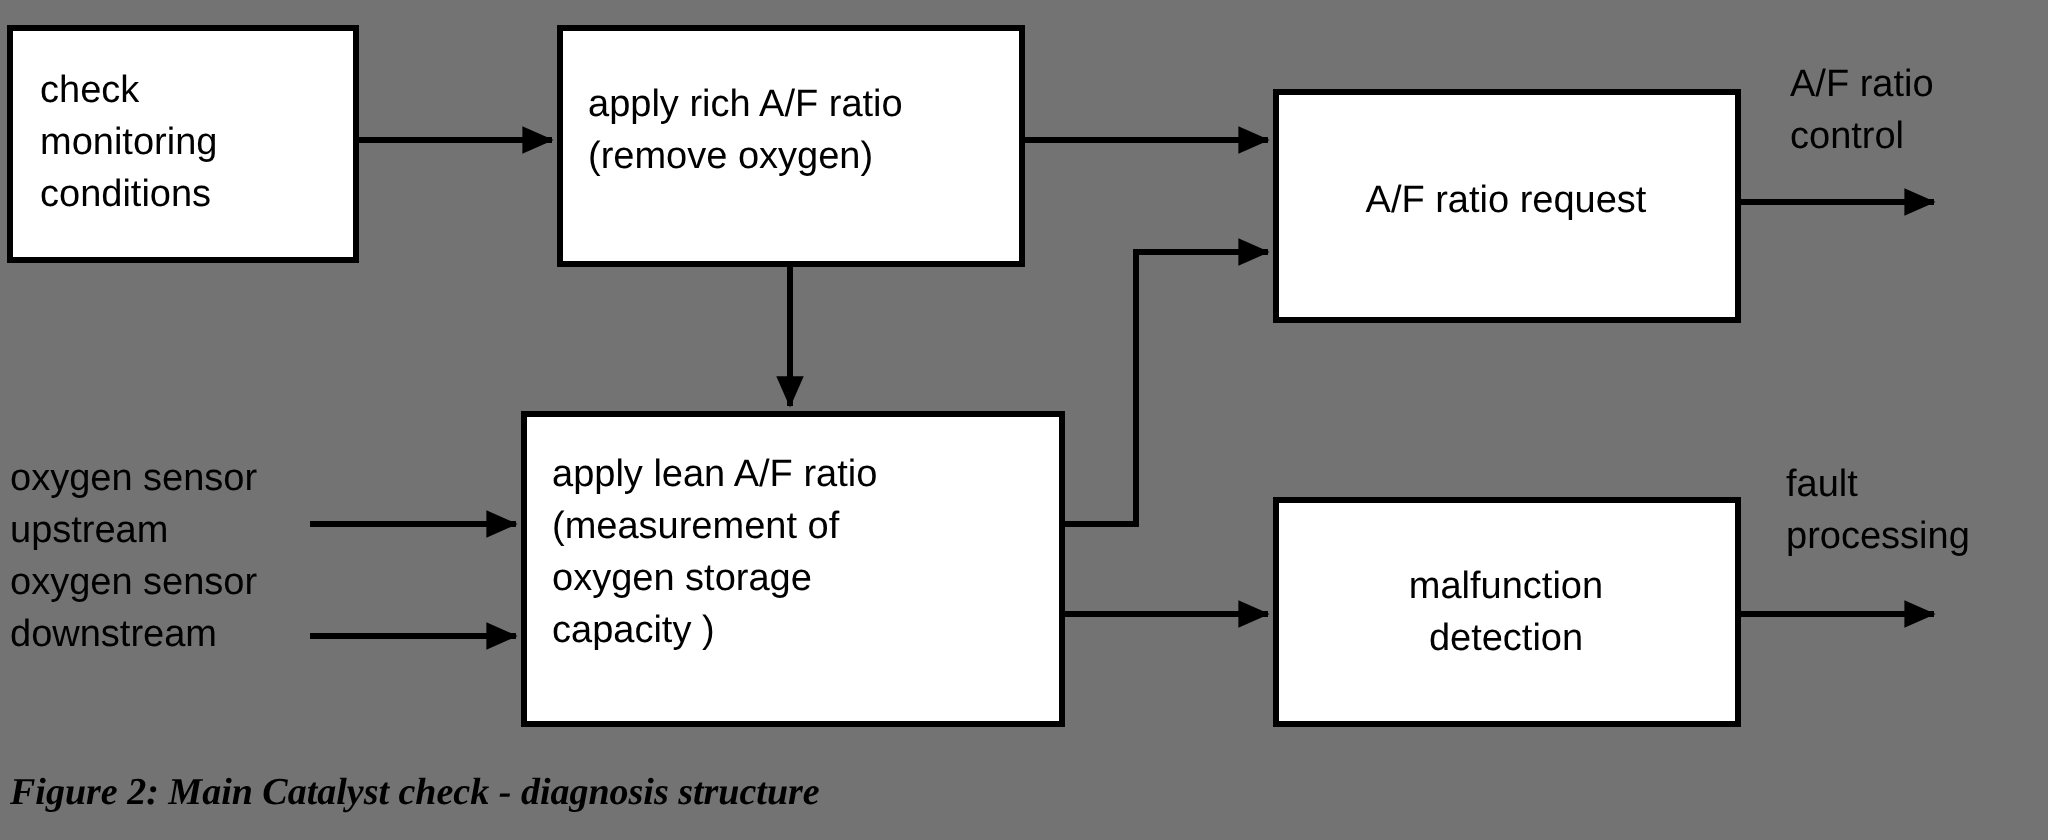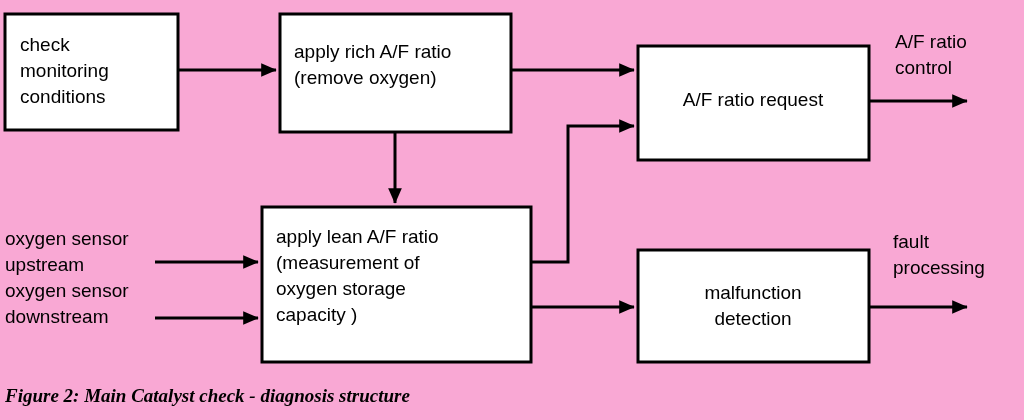--- a/index.html
+++ b/index.html
@@ -5,21 +5,21 @@
 <style>
   html, body {
     margin: 0;
     padding: 0;
     background: #ffffff;
   }
   #page {
     position: relative;
     width: 1024px;
     height: 420px;
-    background: #f9a8d4;
+    background: #737373;
     overflow: hidden;
     font-family: "Liberation Sans", sans-serif;
   }
   #diagram-svg {
     position: absolute;
     left: 0;
     top: 0;
     width: 1024px;
     height: 420px;
   }

